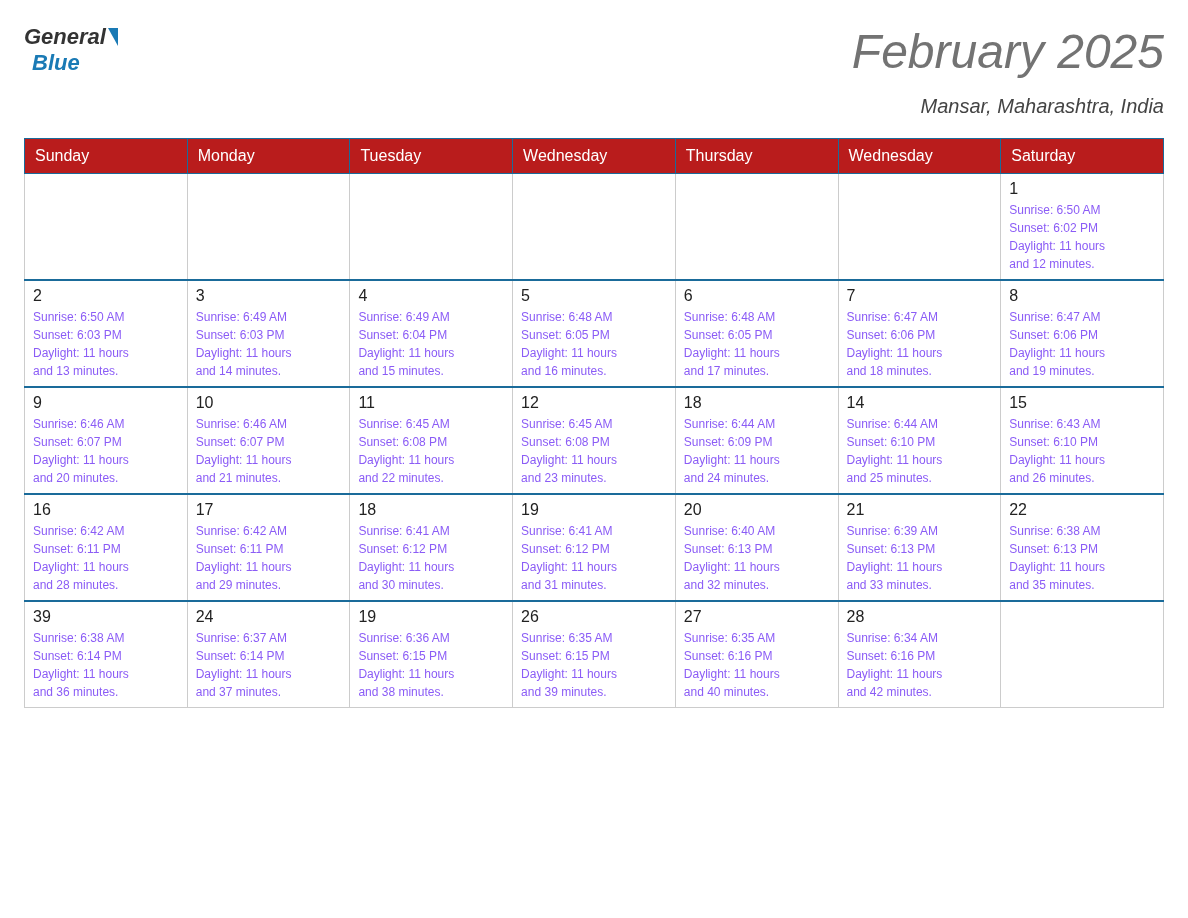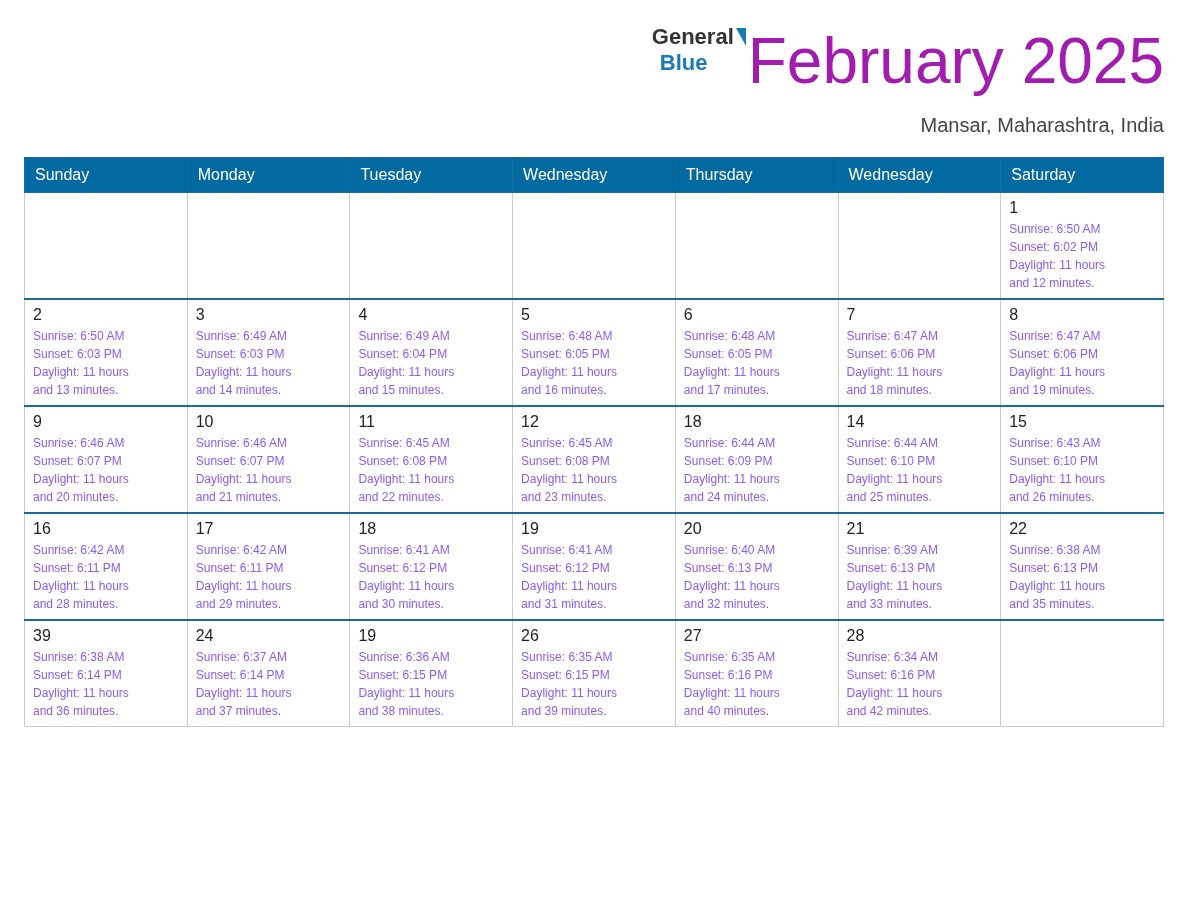--- a/index.html
+++ b/index.html
@@ -5,23 +5,24 @@
     * { box-sizing: border-box; margin: 0; padding: 0; }
     body {
       font-family: Arial, sans-serif;
       background: #fff;
       padding: 24px;
       width: 1188px;
       min-height: 918px;
     }
     .header {
       display: flex;
-      justify-content: flex-end;
+      justify-content: space-between;
       align-items: flex-start;
       margin-bottom: 20px;
+      font-style: italic;
     }
     .logo {
       display: flex;
       flex-direction: column;
       align-items: flex-start;
     }
     .logo-text {
       display: flex;
       align-items: center;
       font-size: 22px;
@@ -33,25 +34,25 @@
       display: inline-block;
       width: 0;
       height: 0;
       border-left: 10px solid transparent;
       border-top: 18px solid #1a7ab5;
       margin-left: 2px;
       margin-right: 2px;
     }
     .logo-blue { color: #1a7ab5; font-size: 22px; font-weight: bold; }
     .title-block { text-align: right; }
-    .month-title { font-size: 64px; font-weight: normal; color: #a21caf; }
+    .month-title { font-size: 48px; font-weight: normal; color: #737373; }
     .location { font-size: 20px; color: #444; margin-top: 16px; }
     .calendar { width: 100%; border-collapse: collapse; }
     .calendar th {
-      background-color: #0369a1;
+      background-color: #b91c1c;
       color: #fff;
       font-size: 16px;
       font-weight: normal;
       padding: 8px 10px;
       text-align: left;
       border: 1px solid #1a6b9a;
     }
     .calendar td {
       vertical-align: top;
       padding: 6px 8px;

